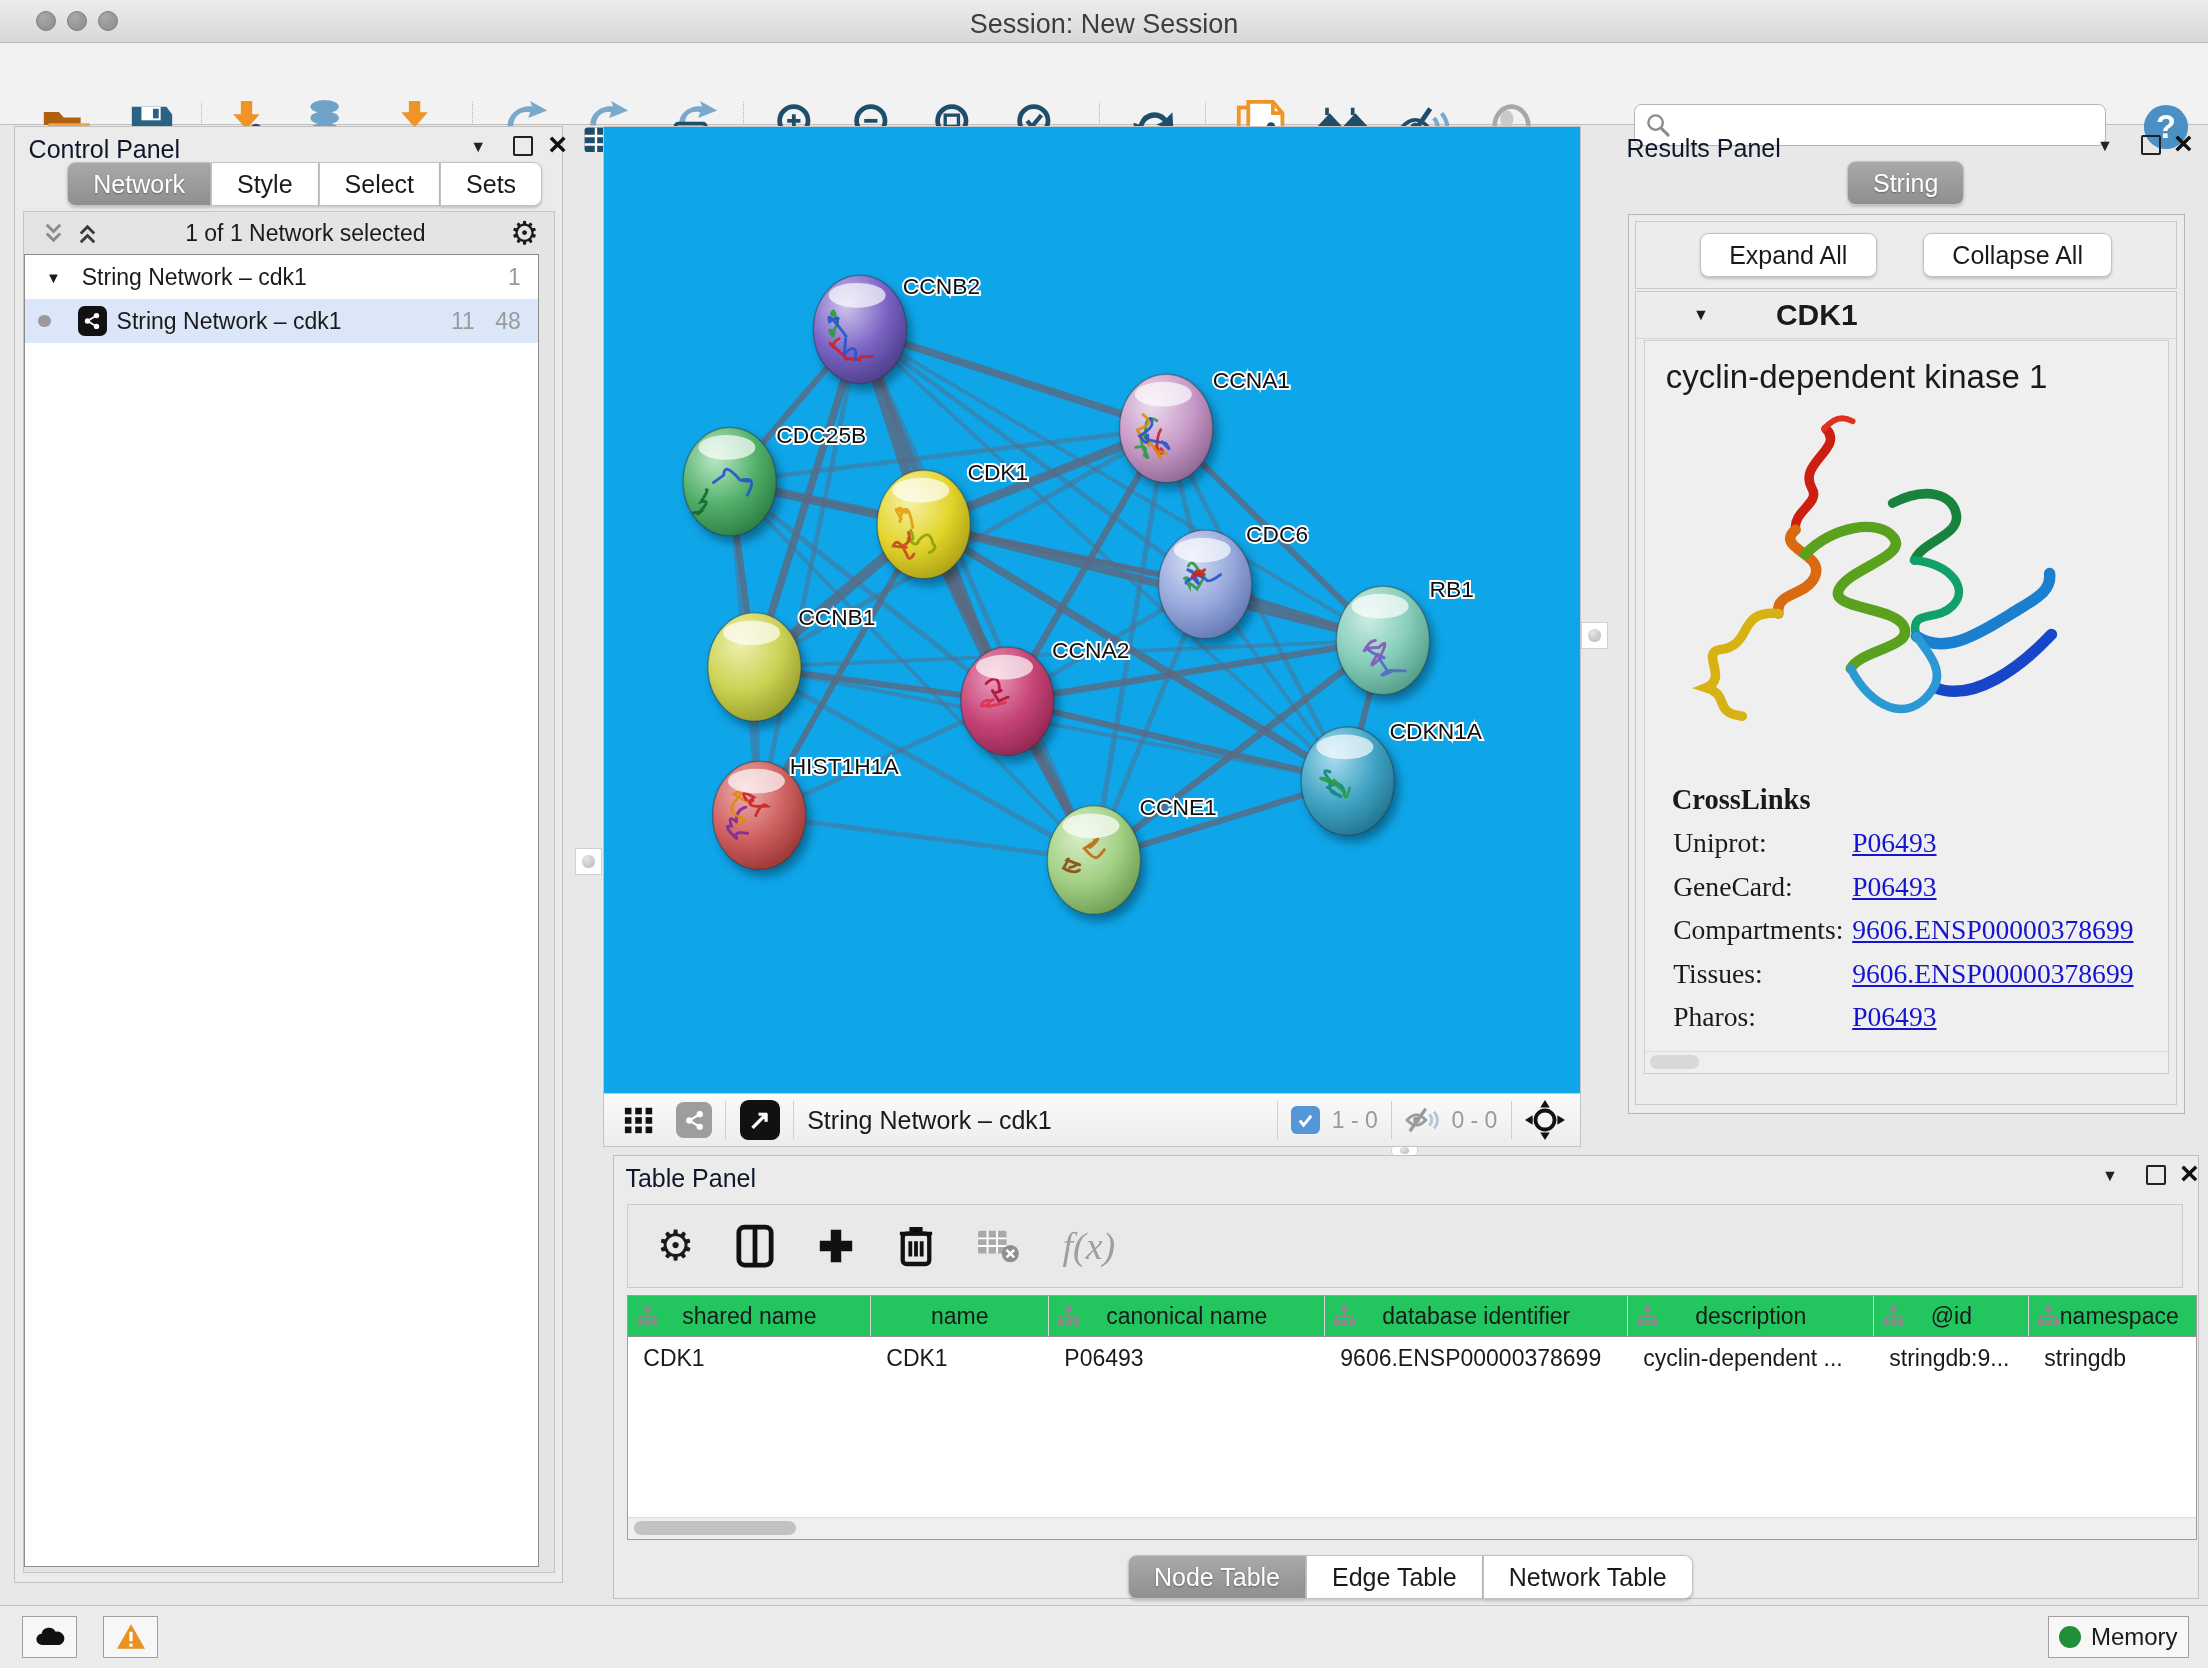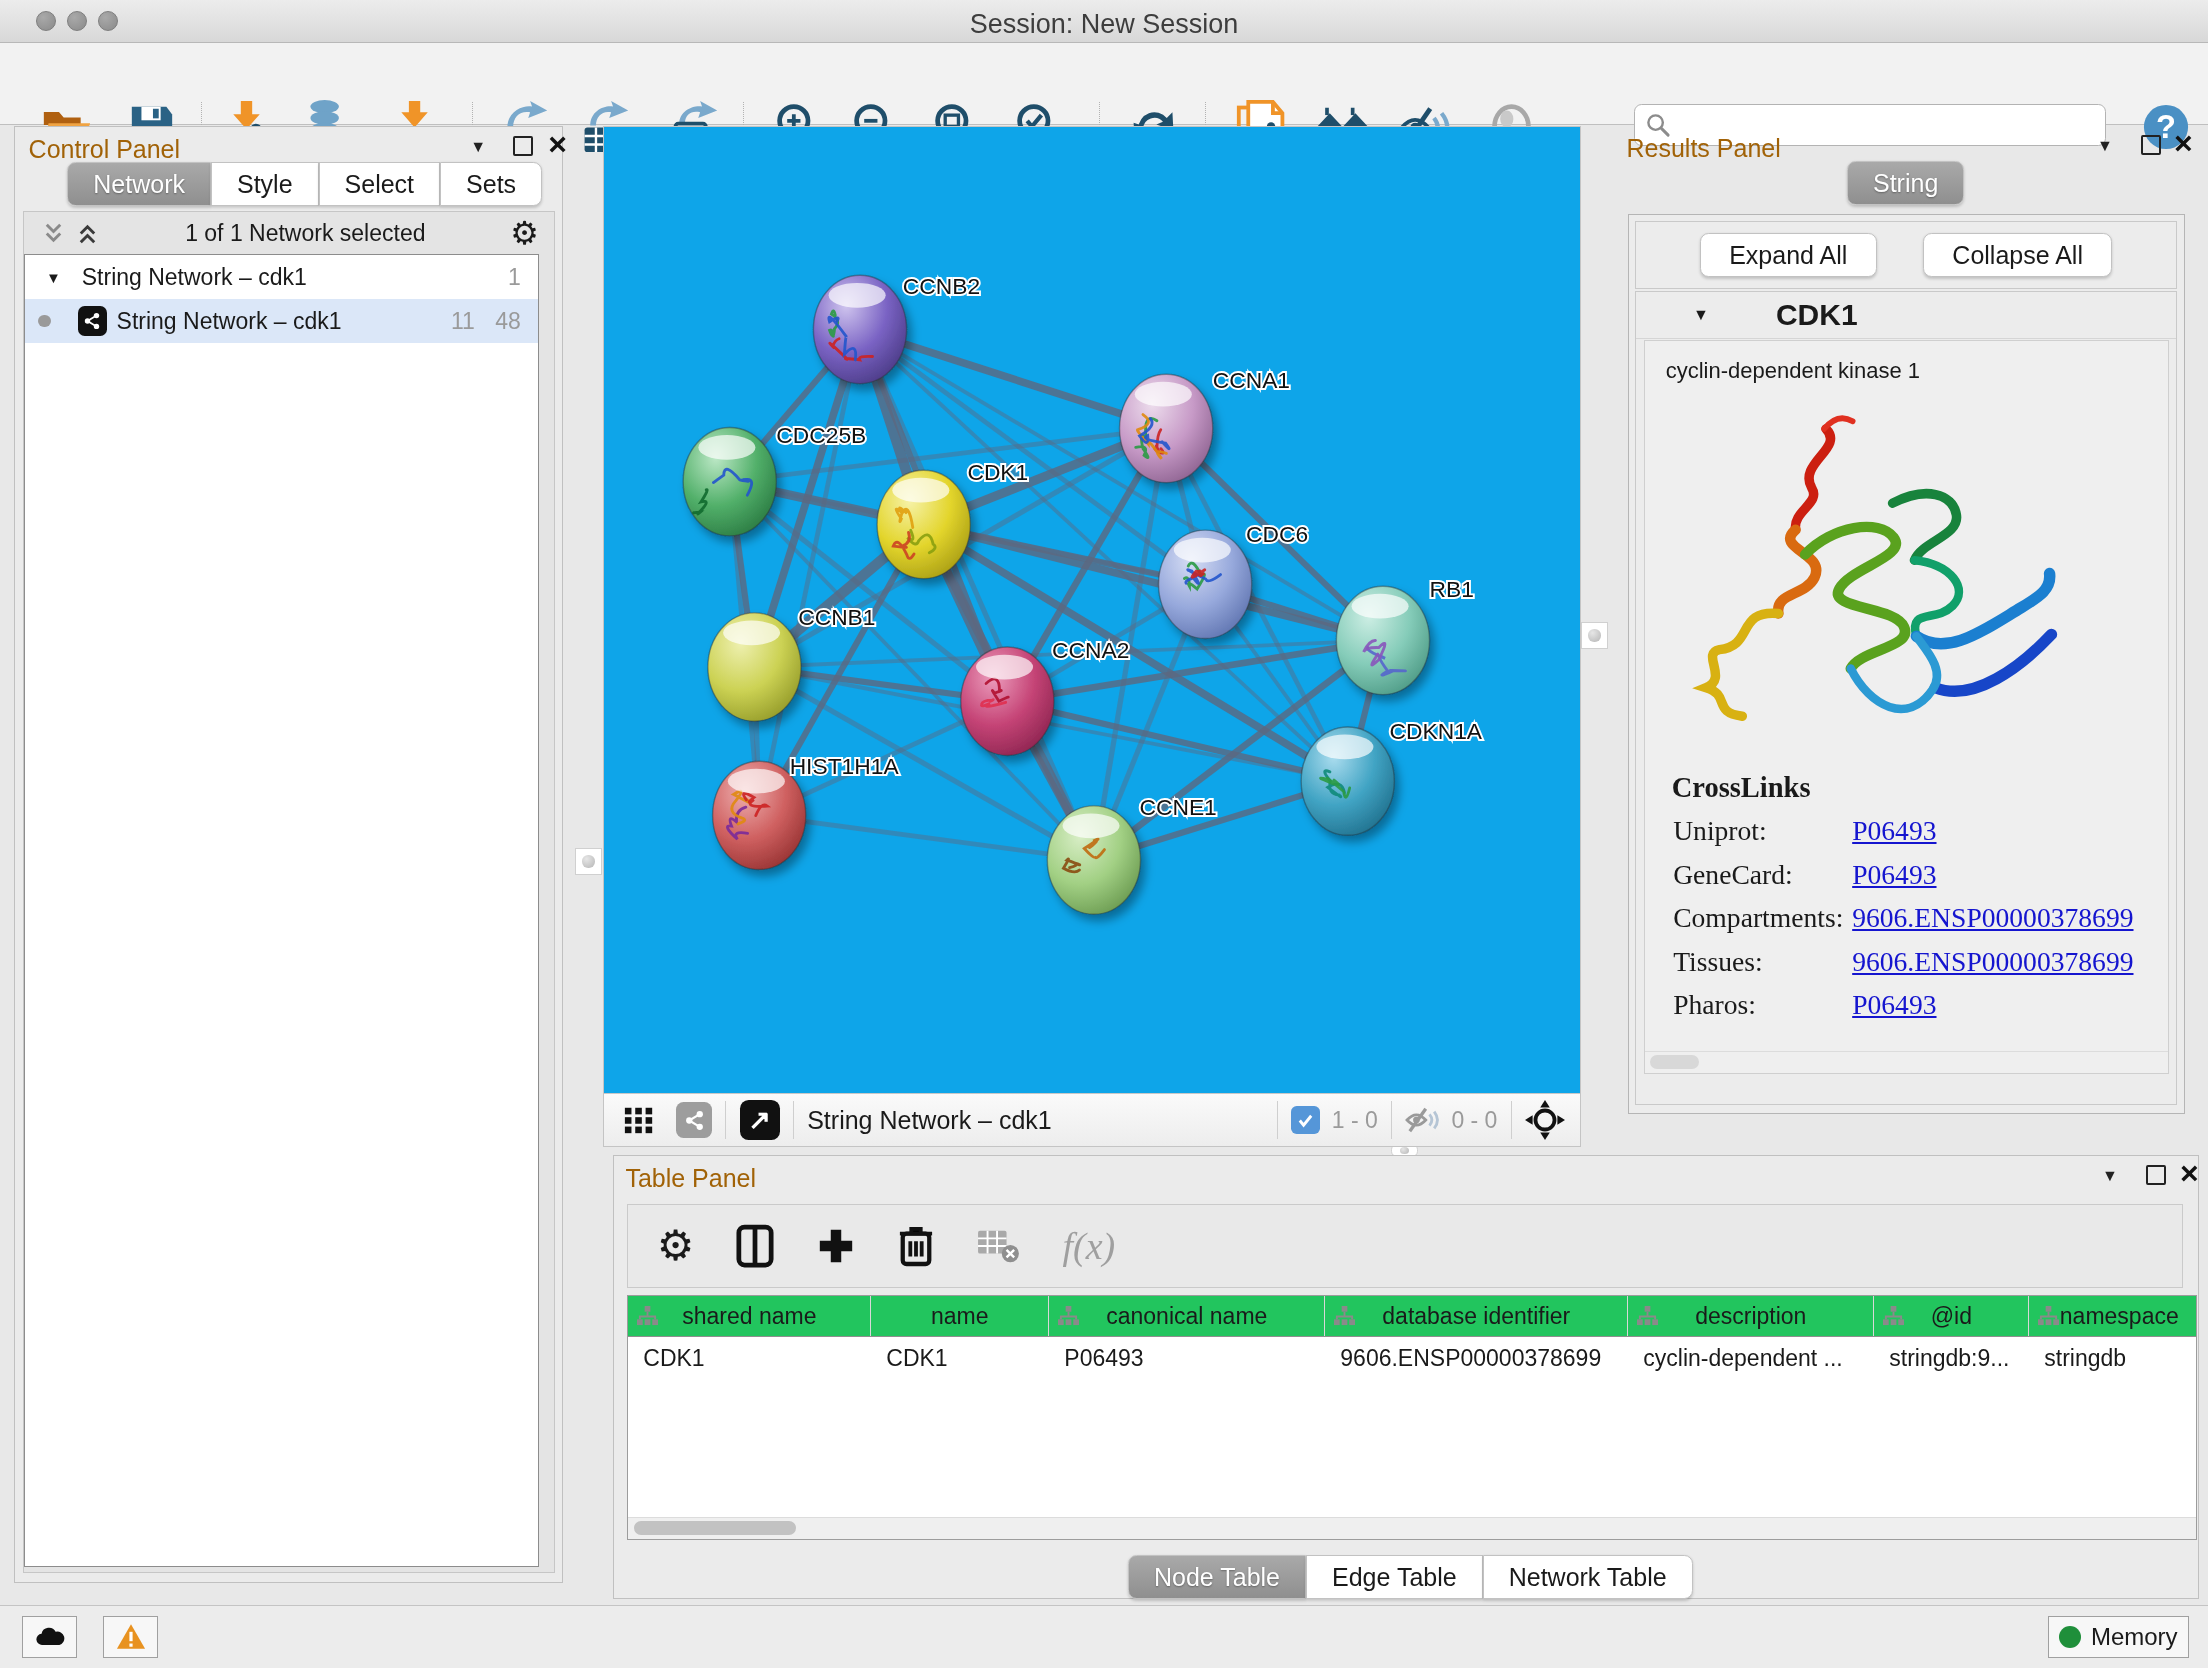--- a/index.html
+++ b/index.html
@@ -16,21 +16,21 @@
   
   .toolbar{left:0;top:43px;width:2208px;height:81px;background:#f2f2f2;
            border-bottom:1px solid #bfbfbf;}
   .tbi{top:56px;width:55px;height:55px;display:flex;align-items:center;justify-content:center;cursor:default;}
   .tbdiv{top:59px;width:0;height:51px;border-left:1.9px dotted #b2b2b2;}
   .searchbox{left:1634px;top:61px;width:472px;height:42px;background:#fff;border:1px solid #b3b3b3;
              border-radius:7.6px;display:flex;align-items:center;padding-left:9.5px;box-sizing:border-box;}
   .searchbox input{border:none;outline:none;font-size:23px;width:399px;background:transparent;
                    font-family:"Liberation Sans",sans-serif;}
   
-  .panel-title{font-size:25px;color:#a16207;}
+  .panel-title{font-size:25px;color:#0f172a;}
   .ph-caret{font-size:16px;color:#222;}
   .ph-float{width:16px;height:16px;border:2.4px solid #222;border-radius:1.9px;}
   .ph-close{font-size:32px;font-weight:bold;color:#111;line-height:19px;}
   .tabseg{display:flex;}
   .tab{height:42px;line-height:42px;padding:0 25px;background:#fff;border:1px solid #c2c2c2;
        font-size:25px;color:#1a1a1a;box-shadow:0 1.9px 2.9px rgba(0,0,0,.18);}
   .tab.first{border-radius:8.6px 0 0 8.6px;}
   .tab.last{border-radius:0 8.6px 8.6px 0;}
   .tab.selected{background:linear-gradient(#a9a9a9,#8f8f8f);color:#fff;
                 text-shadow:0 1px 1.9px rgba(0,0,0,.35);}
@@ -602,21 +602,21 @@
     <div class="abs rp-buttons">
       <div class="btn">Expand All</div>
       <div class="btn">Collapse All</div>
     </div>
     <div class="abs gene-box">
       <div class="gene-header">
         <span style="margin-left:57px;font-size:16px;">▼</span>
         <span style="margin-left:67px;font-size:30px;font-weight:bold;">CDK1</span>
       </div>
       <div class="gene-content">
-        <div style="margin:17px 0 0 21px;font-size:22px;">cyclin-dependent kinase 1</div>
+        <div style="margin:17px 0 0 21px;font-size:33px;">cyclin-dependent kinase 1</div>
         <svg class="abs" style="left:21px;top:67px;" width="457" height="371" viewBox="0 0 480 390">
           <g fill="none" stroke-linecap="round">
             <path d="M168 22 C188 42 138 58 153 84 C163 100 133 108 136 128" stroke="#cc1f10" stroke-width="10"></path>
             <path d="M136 128 C113 148 168 152 156 178 C146 198 114 194 118 216" stroke="#d96a10" stroke-width="11"></path>
             <path d="M118 216 C73 212 93 250 56 254 C36 258 66 284 42 294 C68 302 48 320 80 324" stroke="#d8b112" stroke-width="10"></path>
             <path d="M146 154 C174 124 224 116 239 136 C254 156 194 168 182 190 C170 212 240 208 250 230 C260 252 204 254 194 274" stroke="#5aa21e" stroke-width="11"></path>
             <path d="M238 100 C273 82 301 90 305 112 C309 134 269 140 261 160" stroke="#18833c" stroke-width="10"></path>
             <path d="M261 160 C299 164 319 190 301 208 C283 226 255 210 263 240" stroke="#11a06a" stroke-width="9"></path>
             <path d="M263 240 C295 262 333 234 373 210 C393 198 405 190 403 174" stroke="#1b7fd0" stroke-width="12"></path>
             <path d="M283 294 C323 310 373 272 405 238" stroke="#1746c8" stroke-width="12"></path>

